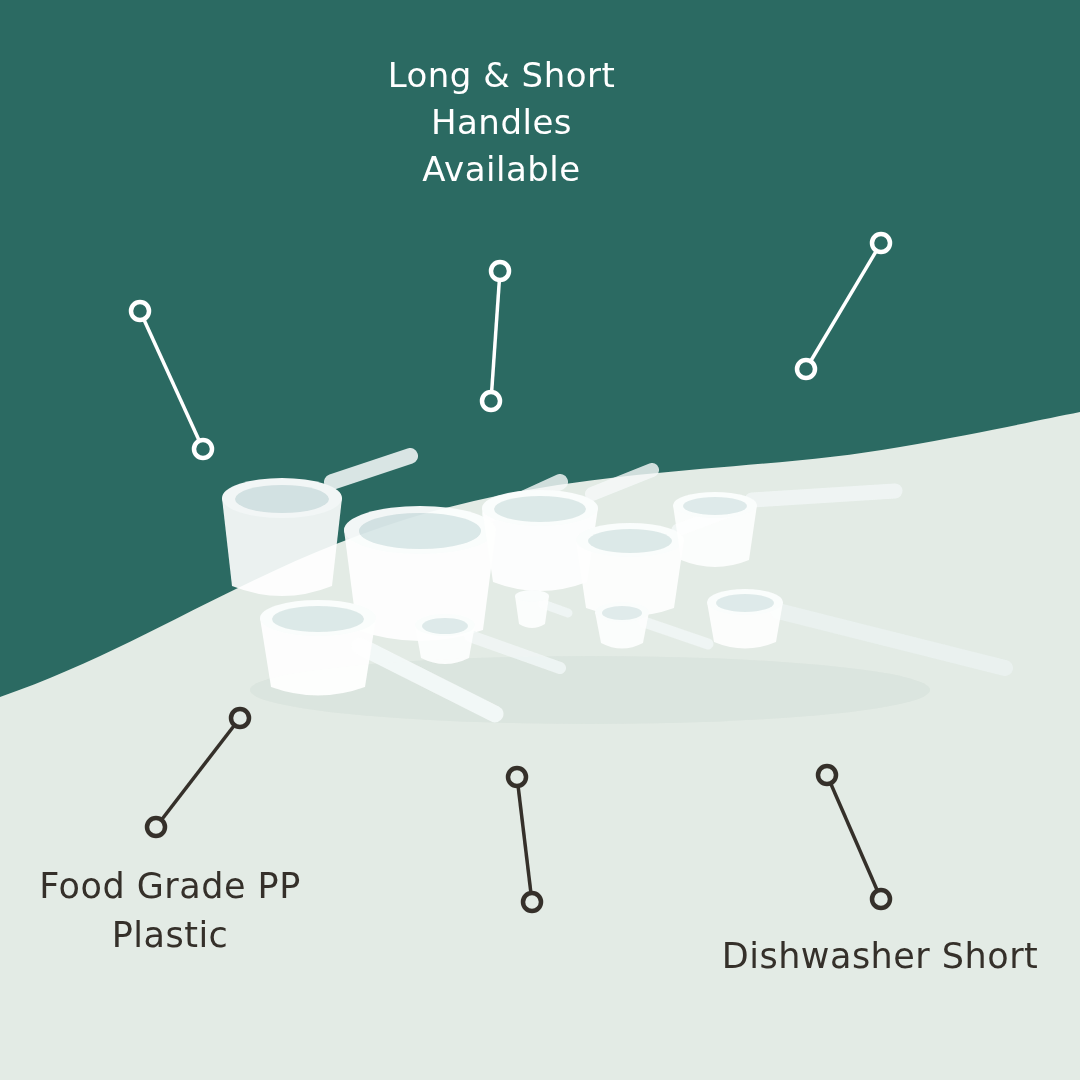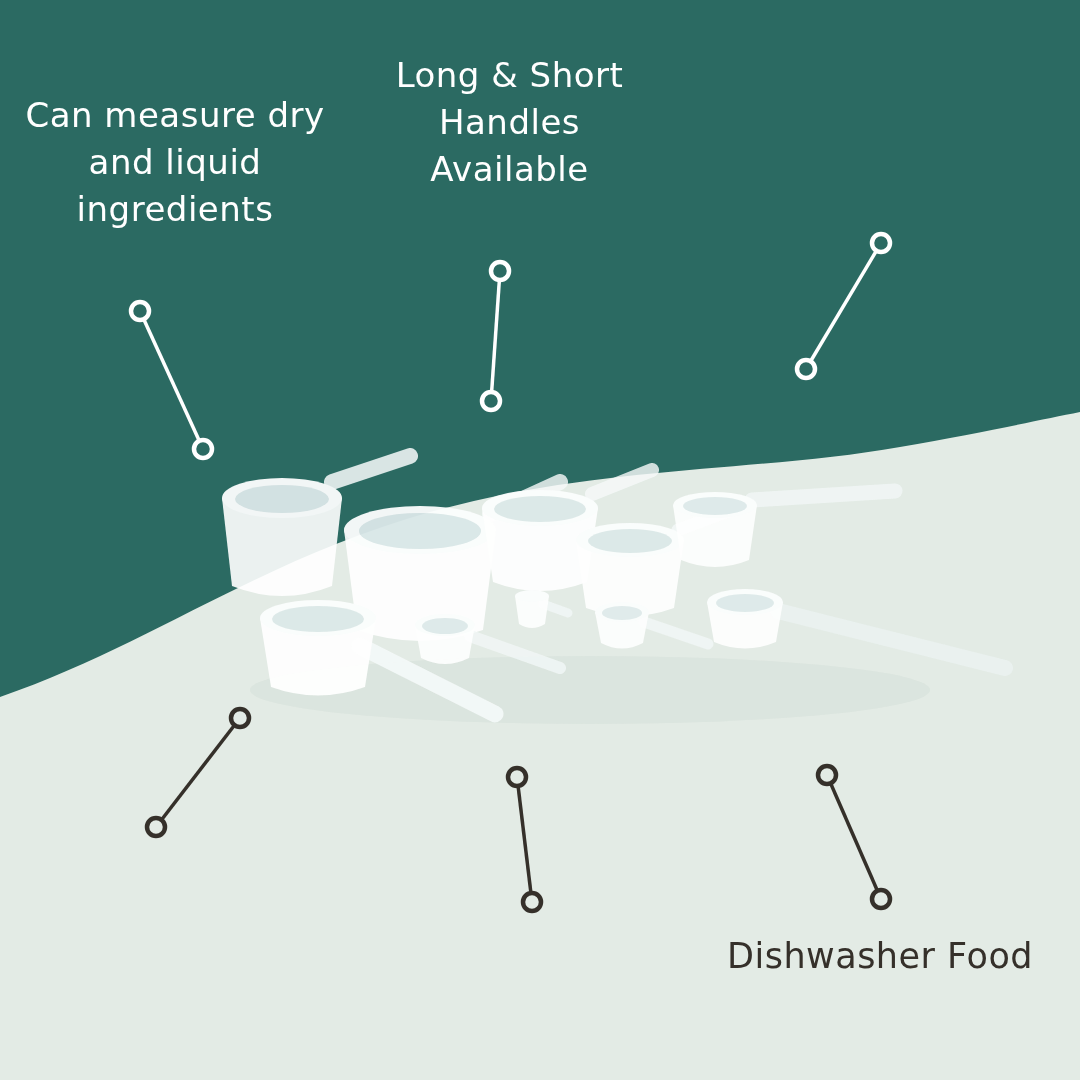--- a/index.html
+++ b/index.html
@@ -39,21 +39,21 @@
   }
   .callout.on-light {
     color: var(--dark-text);
     font-size: 35px;
     line-height: 1.4;
     font-weight: 400;
   }
   .callout.big { font-size: 36px; }
 
   #callout-measure   { left: 5px;   top: 92px;  width: 340px; }
-  #callout-handles   { left: 372px; top: 52px;  width: 275px; }
+  #callout-handles   { left: 364px; top: 52px;  width: 275px; }
   #callout-quality   { left: 780px; top: 146px; width: 270px; }
   #callout-foodgrade { left: 20px;  top: 862px; width: 300px; }
   #callout-versatile { left: 335px; top: 952px; width: 410px; }
   #callout-dishwasher{ left: 710px; top: 932px; width: 340px; }
 </style>
 </head>
 <body>
 
 <div class="canvas">
 
@@ -171,26 +171,25 @@
       <circle cx="517" cy="777" r="9" fill="#E3EBE5" stroke="#35302A" stroke-width="4.5"></circle>
       <circle cx="532" cy="902" r="9" fill="#E3EBE5" stroke="#35302A" stroke-width="4.5"></circle>
     </g>
     <g>
       <line x1="827" y1="775" x2="881" y2="899" stroke="#35302A" stroke-width="3.5"></line>
       <circle cx="827" cy="775" r="9" fill="#E3EBE5" stroke="#35302A" stroke-width="4.5"></circle>
       <circle cx="881" cy="899" r="9" fill="#E3EBE5" stroke="#35302A" stroke-width="4.5"></circle>
     </g>
   </svg>
 
-  <div id="callout-measure" class="callout on-teal">Can measure dry
-and liquid
-ingredients</div>
 
   <div id="callout-handles" class="callout on-teal">Long &amp; Short
 Handles
 Available</div>
 
 
+  <div id="callout-foodgrade" class="callout on-light">Food Grade PP
+Plastic</div>
 
 
-  <div id="callout-dishwasher" class="callout on-light">Dishwasher Food</div>
+  <div id="callout-dishwasher" class="callout on-light">Dishwasher Short</div>
 
 </div>
 
 </body></html>

